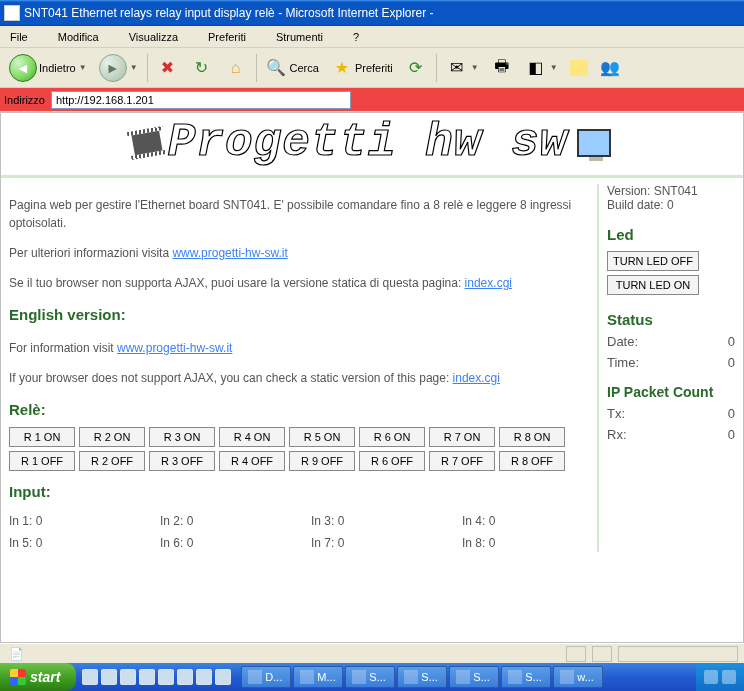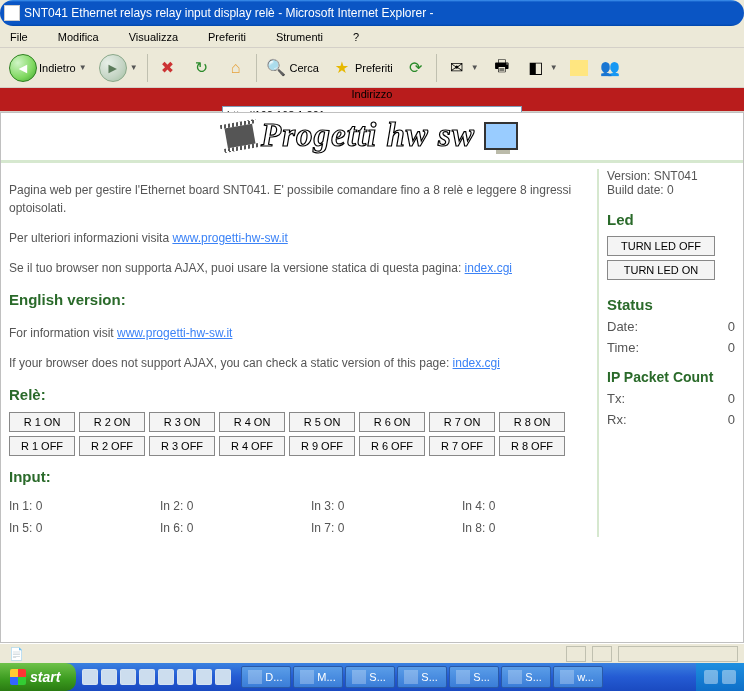--- a/index.html
+++ b/index.html
@@ -1,44 +1,44 @@
 <!DOCTYPE html>
 <html><head>
 <meta charset="utf-8">
 <style>
   * { box-sizing: border-box; }
   body { margin:0; font-family: Tahoma, Arial, sans-serif; font-size:11px; background:#ECE9D8; overflow:hidden; width:744px; height:691px; }
   
   
-  .titlebar { height:26px; background:linear-gradient(to bottom,#3b77dd 0%,#2a5fc7 8%,#0a246a 100%); background:linear-gradient(to bottom,#418fdd,#1f5bc7 50%,#0e3ea8); color:#fff; display:flex; align-items:center; padding:0 4px;border-radius:13px; }
+  .titlebar { height:26px; background:linear-gradient(to bottom,#3b77dd 0%,#2a5fc7 8%,#0a246a 100%); background:linear-gradient(to bottom,#418fdd,#1f5bc7 50%,#0e3ea8); color:#fff; display:flex; align-items:center; padding:0 4px; }
   .titlebar {background: linear-gradient(to bottom,#4094ef 0%, #0a55c4 8%, #0a55c4 92%, #0046aa 100%);}
   .titlebar .ic { width:16px;height:16px;margin-right:4px; background:#fff; border:1px solid #ccc; display:inline-block;}
   .titlebar .txt { font-weight:normal; font-size:12px; white-space:nowrap; overflow:hidden; }
   
   
   .menubar { height:22px; background:#ECE9D8; border-bottom:1px solid #d4d0c8; display:flex; align-items:center; padding:0 4px; gap:18px;}
   .menubar span { padding:2px 6px; font-size:11px; cursor:default; }
   
   
   .toolbar { height:40px; background:#ECE9D8; border-bottom:1px solid #d4d0c8; display:flex; align-items:center; padding:0 4px; gap:2px;}
   .tbtn { display:inline-flex; align-items:center; padding:2px 4px; border:1px solid transparent; border-radius:3px; gap:2px;}
   .circ { width:28px;height:28px;border-radius:50%; background:radial-gradient(circle at 30% 30%,#e7efe7,#c4d4c4 60%,#9fbf9f); border:1px solid #8aa88a; display:inline-flex;align-items:center;justify-content:center;color:#5b7b5b;font-size:14px;}
   .circ.green{background:radial-gradient(circle at 30% 30%,#d0f5c6,#7fd85f 60%,#3aa22a); border-color:#2e8020; color:#fff;}
   .ico { width:22px;height:22px;display:inline-flex;align-items:center;justify-content:center;font-size:16px; }
   .sep{width:1px;height:28px;background:#c0c0b0;margin:0 2px;}
   .drop{font-size:8px;color:#555;margin-left:1px;}
   
   
-  .addrbar { height:24px; background:#b91c1c; border-bottom:1px solid #d4d0c8; display:flex; align-items:center; padding:0 4px; gap:6px;flex-direction:column;}
+  .addrbar { height:24px; background:#ef4444; border-bottom:1px solid #d4d0c8; display:flex; align-items:center; padding:0 4px; gap:6px;}
   .addrbar input{ flex:0 0 auto; width:300px; height:18px; font-size:11px; padding:0 4px; border:1px solid #7F9DB9;}
   
   
   .page { background:#fff; height:calc(691px - 26px - 22px - 40px - 24px - 20px - 28px); border:1px solid #c0c0c0; margin:0; overflow:hidden; position:relative;}
   .banner { text-align:center; padding:4px 0 0 0;}
-  .banner-txt{ font-family: Liberation Serif, serif; font-style:italic; font-size:33px; letter-spacing:1px;
+  .banner-txt{ font-family: Liberation Mono, monospace; font-style:italic; font-size:46px; letter-spacing:1px;
      font-weight:900;
      color:#fff;
      -webkit-text-stroke:1.2px #000;
      display:inline-block; vertical-align:middle;}
   .chip{display:inline-block;width:28px;height:20px;background:#555;position:relative;vertical-align:middle;margin-right:4px;transform:rotate(-10deg);}
   .chip::before,.chip::after{content:"";position:absolute;left:-4px;right:-4px;height:4px;background:repeating-linear-gradient(90deg,#555 0 2px,transparent 2px 4px);}
   .chip::before{top:-4px;} .chip::after{bottom:-4px;}
   .monitor{display:inline-block;width:34px;height:28px;border:2px solid #333;background:#9cf;vertical-align:middle;margin-left:6px;position:relative;}
   .monitor::after{content:"";position:absolute;bottom:-6px;left:10px;width:14px;height:4px;background:#bba;}
   
@@ -48,21 +48,21 @@
   .left{flex:1; font-family: Verdana, Arial, sans-serif; font-size:12px; color:#555; line-height:1.5;}
   .right{width:128px; font-family: Verdana, Arial, sans-serif; font-size:12px; color:#555;}
   .vr{width:2px;background:#d6e8cf;}
   
   h3.sec{color:#2a6a2a;font-size:15px;margin:10px 0 6px 0;font-weight:bold;}
   .right h3.sec{margin-top:14px;}
   a.lnk{color:#3b82f6;text-decoration:underline;}
   
   .btnrow{display:flex;gap:4px;margin:4px 0;}
   button.rel{font-family:Verdana,Arial,sans-serif;font-size:11px;border:1px solid #888;background:#f4f4f4;padding:3px 0;width:66px;cursor:pointer;}
-  button.led{font-family:Verdana,Arial,sans-serif;font-size:11px;border:1px solid #888;background:#f4f4f4;padding:3px 4px;width:108px;cursor:pointer;margin:2px 0;}
+  button.led{font-family:Verdana,Arial,sans-serif;font-size:11px;border:1px solid #888;background:#f4f4f4;padding:3px 4px;width:92px;cursor:pointer;margin:2px 0;}
   
   .inputs{display:grid;grid-template-columns:repeat(4,auto);gap:4px 24px;margin-top:8px;font-size:12px;}
   
   .statrow{display:flex;justify-content:space-between;margin:6px 0;font-size:13px;}
   
   
   .statusbar{height:20px;background:#ECE9D8;border-top:1px solid #fff;display:flex;align-items:center;padding:0 6px;gap:6px;}
   .statusbar .cell{border:1px solid #c0c0b0;height:16px;flex:0 0 auto;}
   
   

